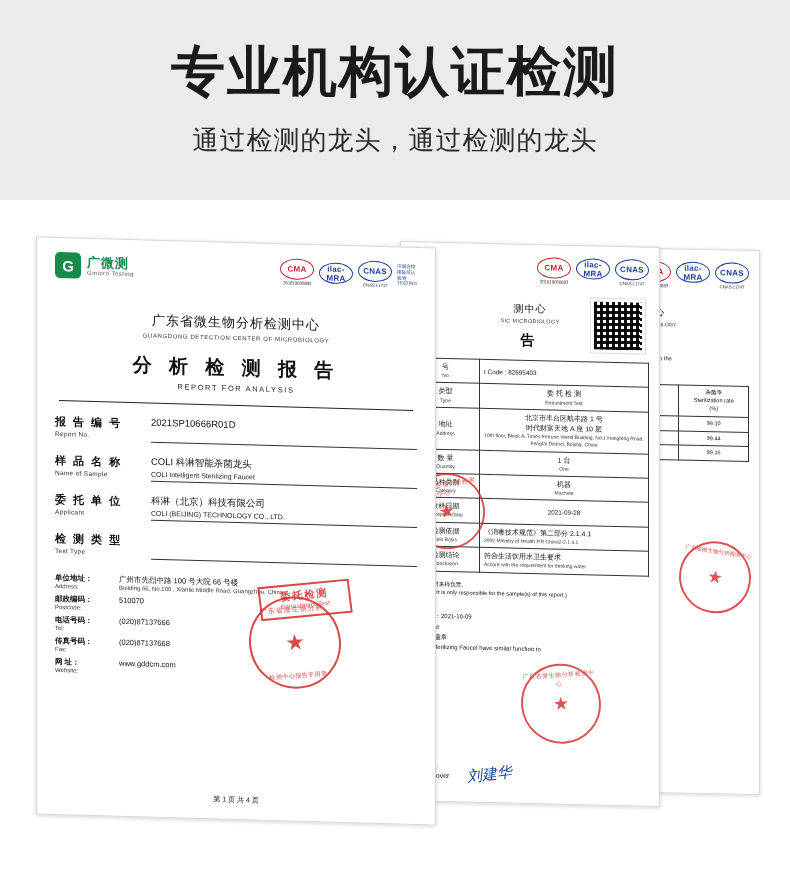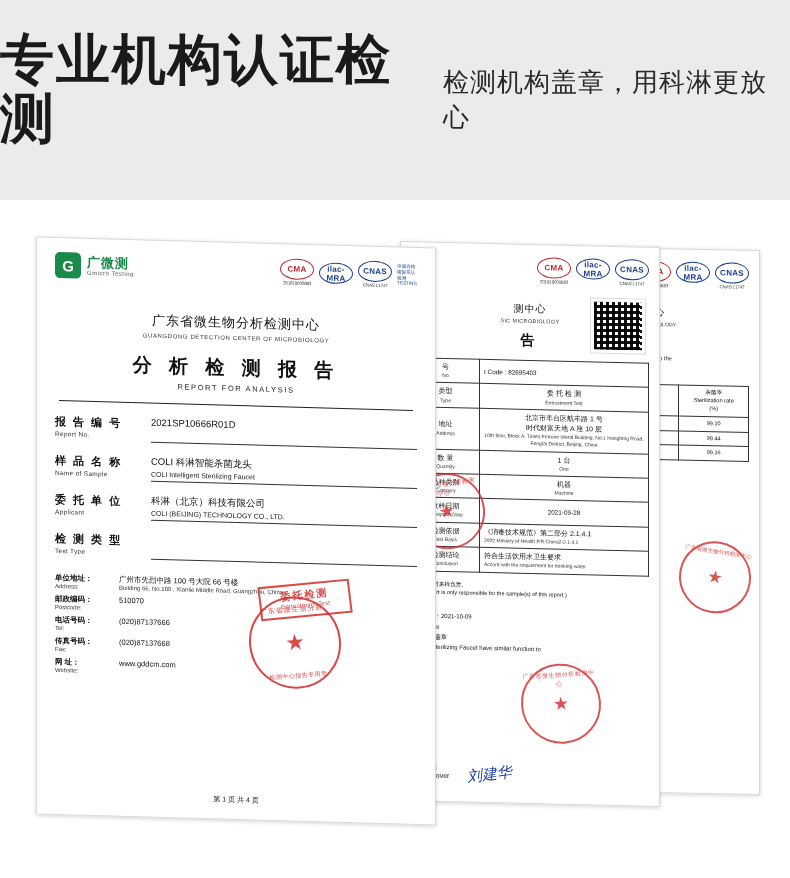--- a/index.html
+++ b/index.html
@@ -15,21 +15,21 @@
     width: 790px; height: 878px;
     background: #ffffff;
   }
   
   .banner {
     position: absolute;
     left: 0; top: 0;
     width: 790px; height: 200px;
     background: #ebebeb;
     display: flex;
-    flex-direction: row;
+    flex-direction: column;
     align-items: center;
     justify-content: center;
   }
   .banner-title {
     font-size: 54px;
     font-weight: bold;
     letter-spacing: 2px;
     color: #1a1a1a;
     line-height: 1.1;
     margin: 0 0 22px 0;
@@ -274,21 +274,21 @@
     border-left: 1px solid #cfcfcf;
   }
 </style>
 </head>
 <body>
 
 <div class="page">
 
   <div class="banner">
     <div class="banner-title">专业机构认证检测</div>
-    <div class="banner-sub">检测机构盖章，用科淋更放心</div>
+    <div class="banner-sub">通过检测的龙头，通过检测的龙头</div>
   </div>
 
   <div class="docs">
 
     <div class="sheet sheet-3">
       <div class="s3-inner">
         <div class="s3-badges">
           <div class="badge">
             <div class="badge-ring red">CMA</div>
             <div class="badge-cap">201819000883</div>

